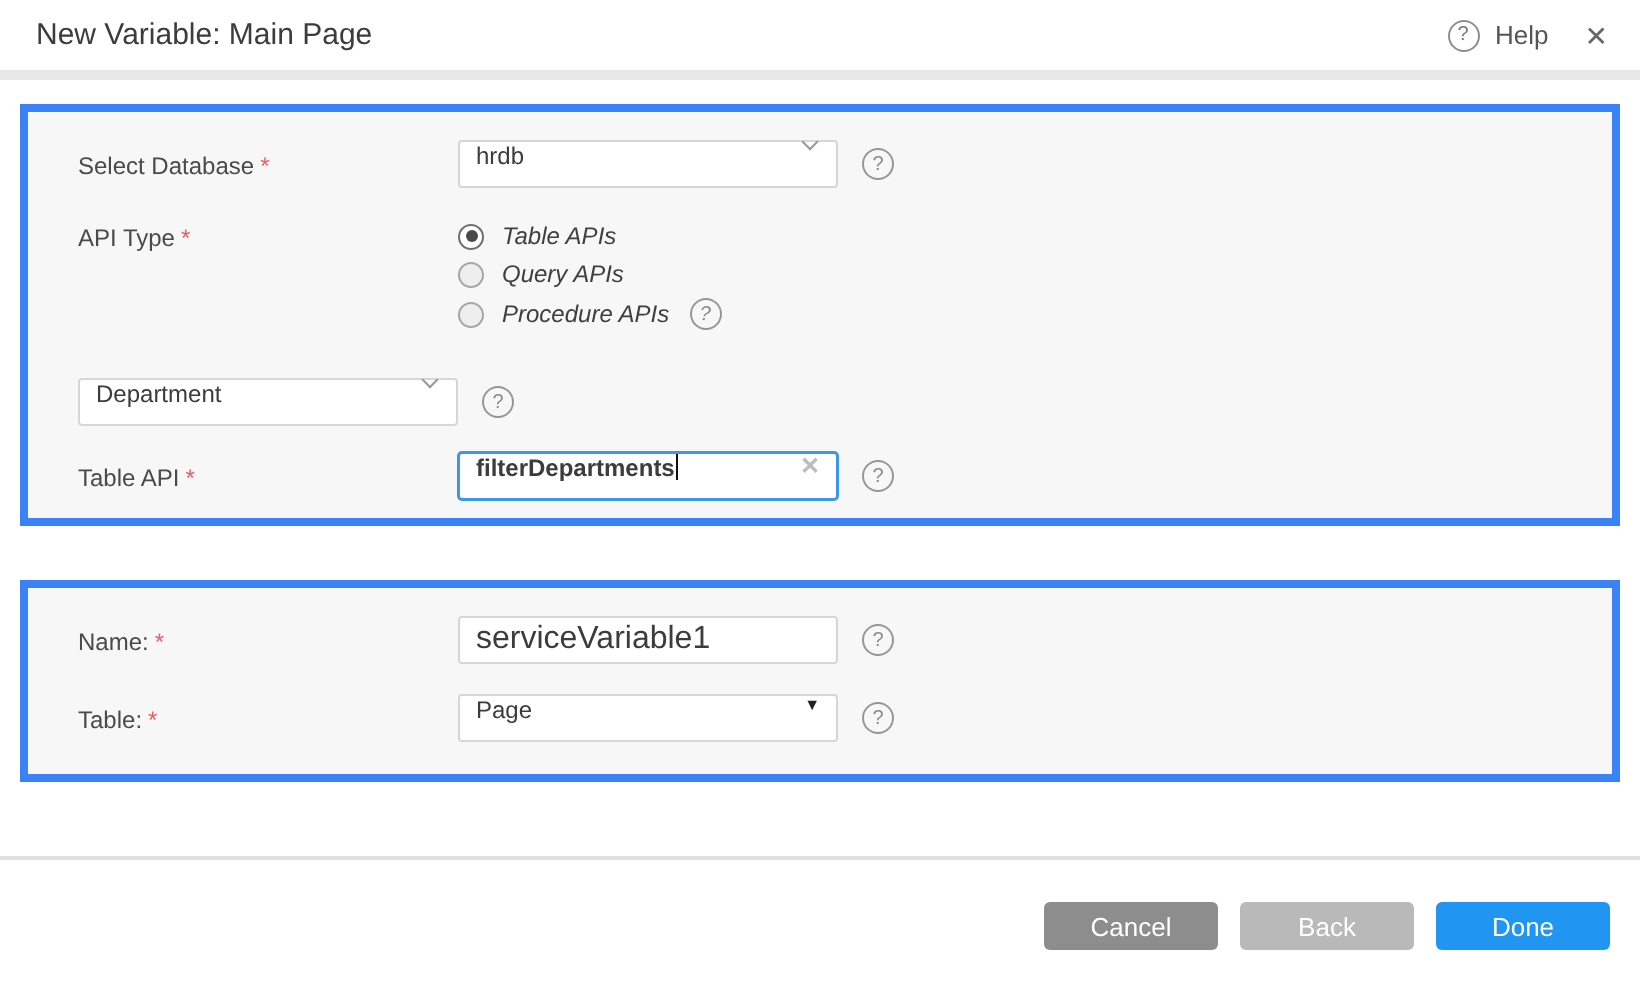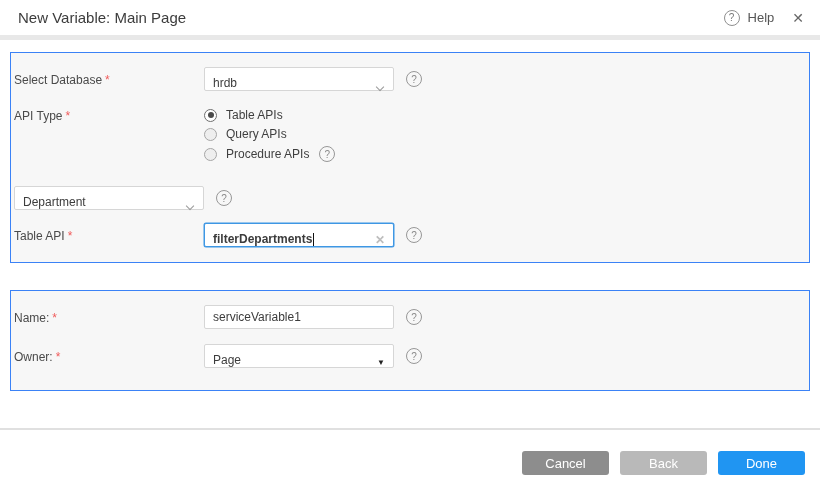--- a/index.html
+++ b/index.html
@@ -15,43 +15,43 @@
 
   
   .header{height:40px;display:flex;align-items:center;padding:0 16px 0 18px;border-bottom:5px solid #e8e8e8;background:#fff;}
   .title{font-size:15px;color:#3c3c3c;flex:1;}
   .header-right{display:flex;align-items:center;}
   .help-circle{width:16px;height:16px;border:1px solid #8f8f8f;border-radius:50%;display:flex;align-items:center;justify-content:center;font-size:10px;color:#777;cursor:pointer;}
   .help-text{font-size:13px;color:#555;margin-left:8px;cursor:pointer;}
   .close{font-size:14px;color:#666;margin-left:18px;cursor:pointer;line-height:1;}
 
   
-  .panel{margin:0 10px;background:#f7f7f7;border:1px solid #3b82f6;padding:14px 3px;}
+  .panel{margin:0 10px;background:#f7f7f7;border:4px solid #3b82f6;padding:14px 25px;}
   .panel1{margin-top:12px;height:211px;}
   .panel2{margin-top:27px;height:101px;}
 
   .row{display:flex;align-items:center;}
   .row.top{align-items:flex-start;margin-top:11px;}
   .flabel{width:190px;font-size:12px;color:#4a4a4a;flex-shrink:0;padding-top:1px;}
   .req{color:var(--required-red);margin-left:3px;}
 
-  .control{width:190px;height:24px;background:#fff;border:1px solid #d6d6d6;border-radius:2px;display:flex;align-items:flex-end;padding:0 8px;font-size:12px;color:#3c3c3c;flex-shrink:0;}
+  .control{width:190px;height:24px;background:#fff;border:1px solid #d6d6d6;border-radius:2px;display:flex;align-items:flex-start;padding:0 8px;font-size:12px;color:#3c3c3c;flex-shrink:0;}
   .dropdown{cursor:pointer;}
   .chev{margin-left:auto;width:6px;height:6px;border-right:1px solid #999;border-bottom:1px solid #999;transform:rotate(45deg);margin-top:-3px;margin-right:2px;}
   .sel-arrow{margin-left:auto;font-size:8px;color:#222;}
 
-  .text-input{width:190px;height:24px;background:#fff;border:1px solid #d6d6d6;border-radius:2px;padding:0 8px;font-size:12px;color:#3c3c3c;font-family:"Liberation Sans",sans-serif;outline:none;}
+  .text-input{width:190px;height:24px;background:#fff;border:1px solid #d6d6d6;border-radius:2px;padding:0 8px;font-size:16px;color:#3c3c3c;font-family:"Liberation Sans",sans-serif;outline:none;}
   .input-focused{border:1px solid var(--focus-border);box-shadow:0 0 0 0.5px var(--focus-border);font-weight:bold;}
   .caret{width:1px;height:13px;background:#111;margin-left:1px;flex-shrink:0;}
   .clear-x{margin-left:auto;color:#bdbdbd;font-size:12px;cursor:pointer;line-height:1;}
 
   .help-icon{width:16px;height:16px;border:1px solid #979797;border-radius:50%;display:flex;align-items:center;justify-content:center;font-size:10px;color:#8a8a8a;margin-left:12px;flex-shrink:0;cursor:pointer;}
 
   .radio-group{display:flex;flex-direction:column;gap:5px;}
-  .radio-row{display:flex;align-items:center;font-size:12px;color:#3f3f3f;cursor:pointer;}
+  .radio-row{display:flex;align-items:center;font-size:12px;color:#3f3f3f;cursor:pointer;font-style:italic;}
   .radio{width:13px;height:13px;border:1px solid #a6a6a6;border-radius:50%;margin-right:9px;background:#eee;position:relative;flex-shrink:0;}
   .radio.checked{border-color:#6f6f6f;background:#fff;}
   .radio.checked::after{content:"";position:absolute;left:2.5px;top:2.5px;width:6px;height:6px;background:#4a4a4a;border-radius:50%;}
   .radio-row .help-icon{margin-left:10px;}
 
   .row-db{margin-bottom:17px;}
   .row-api-type{margin-bottom:24px;}
   .row-table{margin-bottom:13px;}
   .row-name{margin-bottom:15px;}
 
@@ -138,21 +138,21 @@
     <div class="row row-name">
       <div class="flabel">
         <span>Name:</span><span class="req">*</span>
       </div>
       <input class="text-input" value="serviceVariable1" style="">
       <span class="help-icon">?</span>
     </div>
 
     <div class="row">
       <div class="flabel">
-        <span>Owner:</span><span class="req">*</span>
+        <span>Table:</span><span class="req">*</span>
       </div>
       <div class="control dropdown">
         <span>Page</span>
         <span class="sel-arrow">▼</span>
       </div>
       <span class="help-icon">?</span>
     </div>
 
   </div>
 

